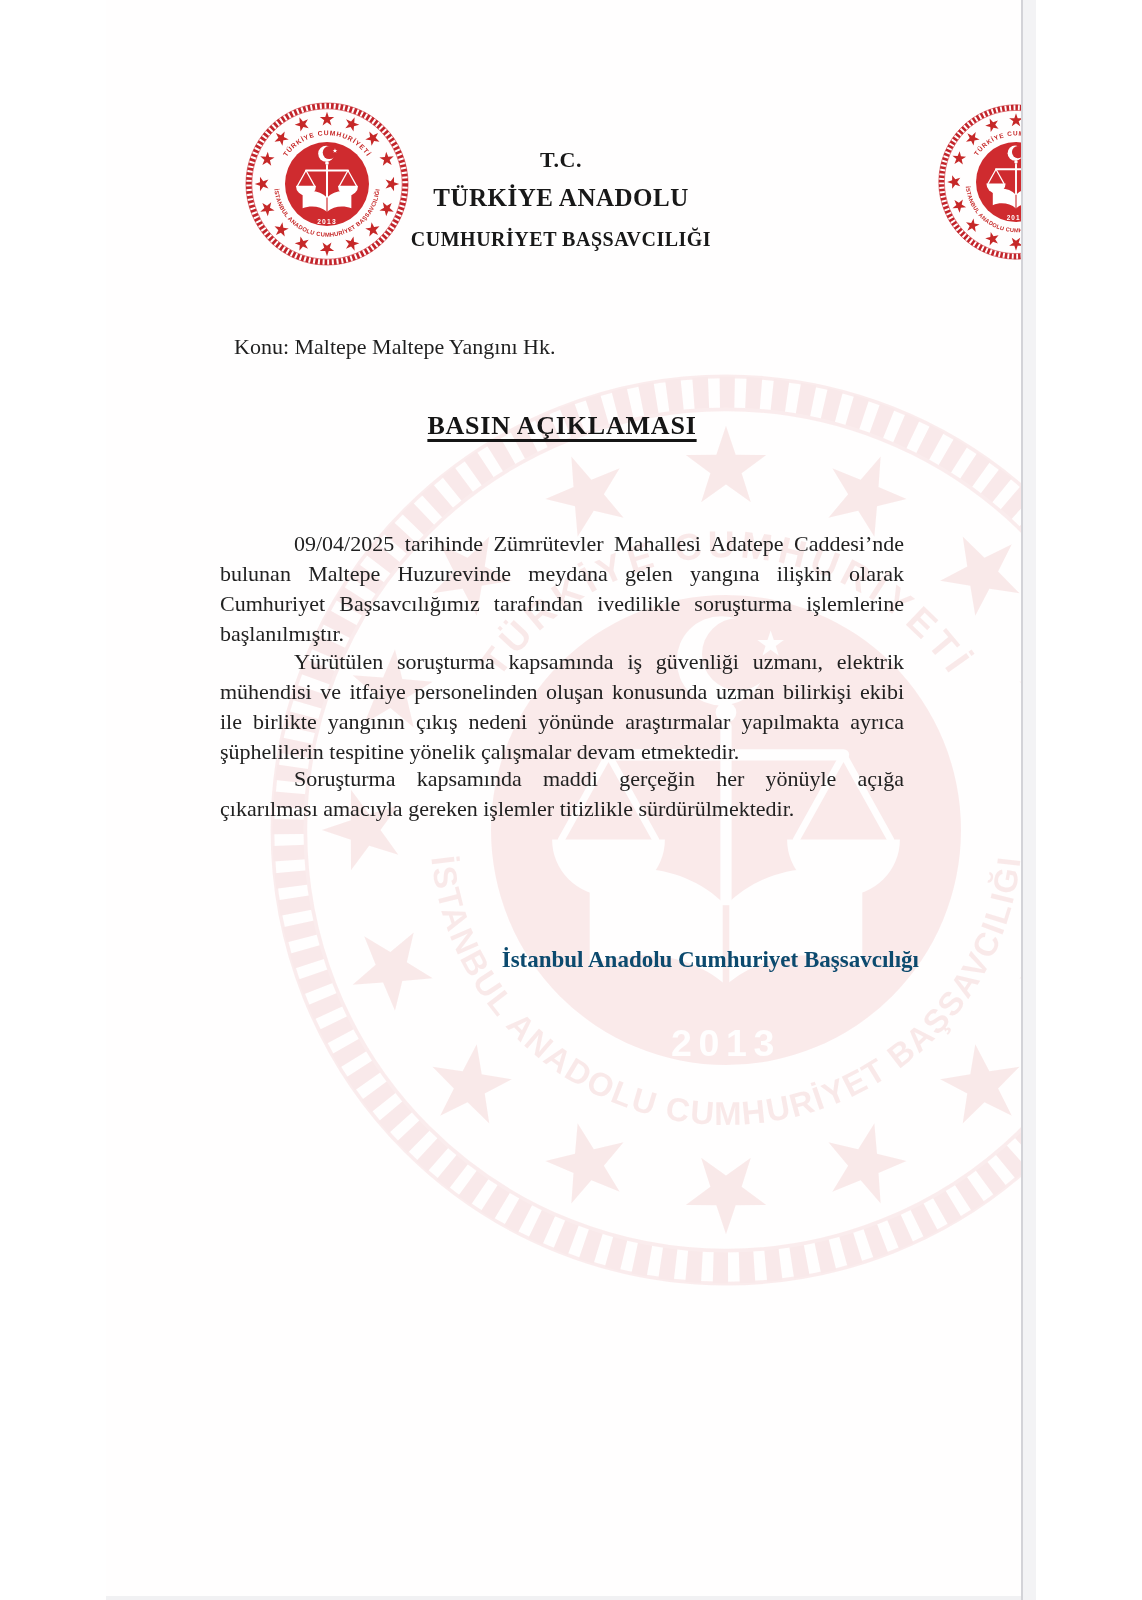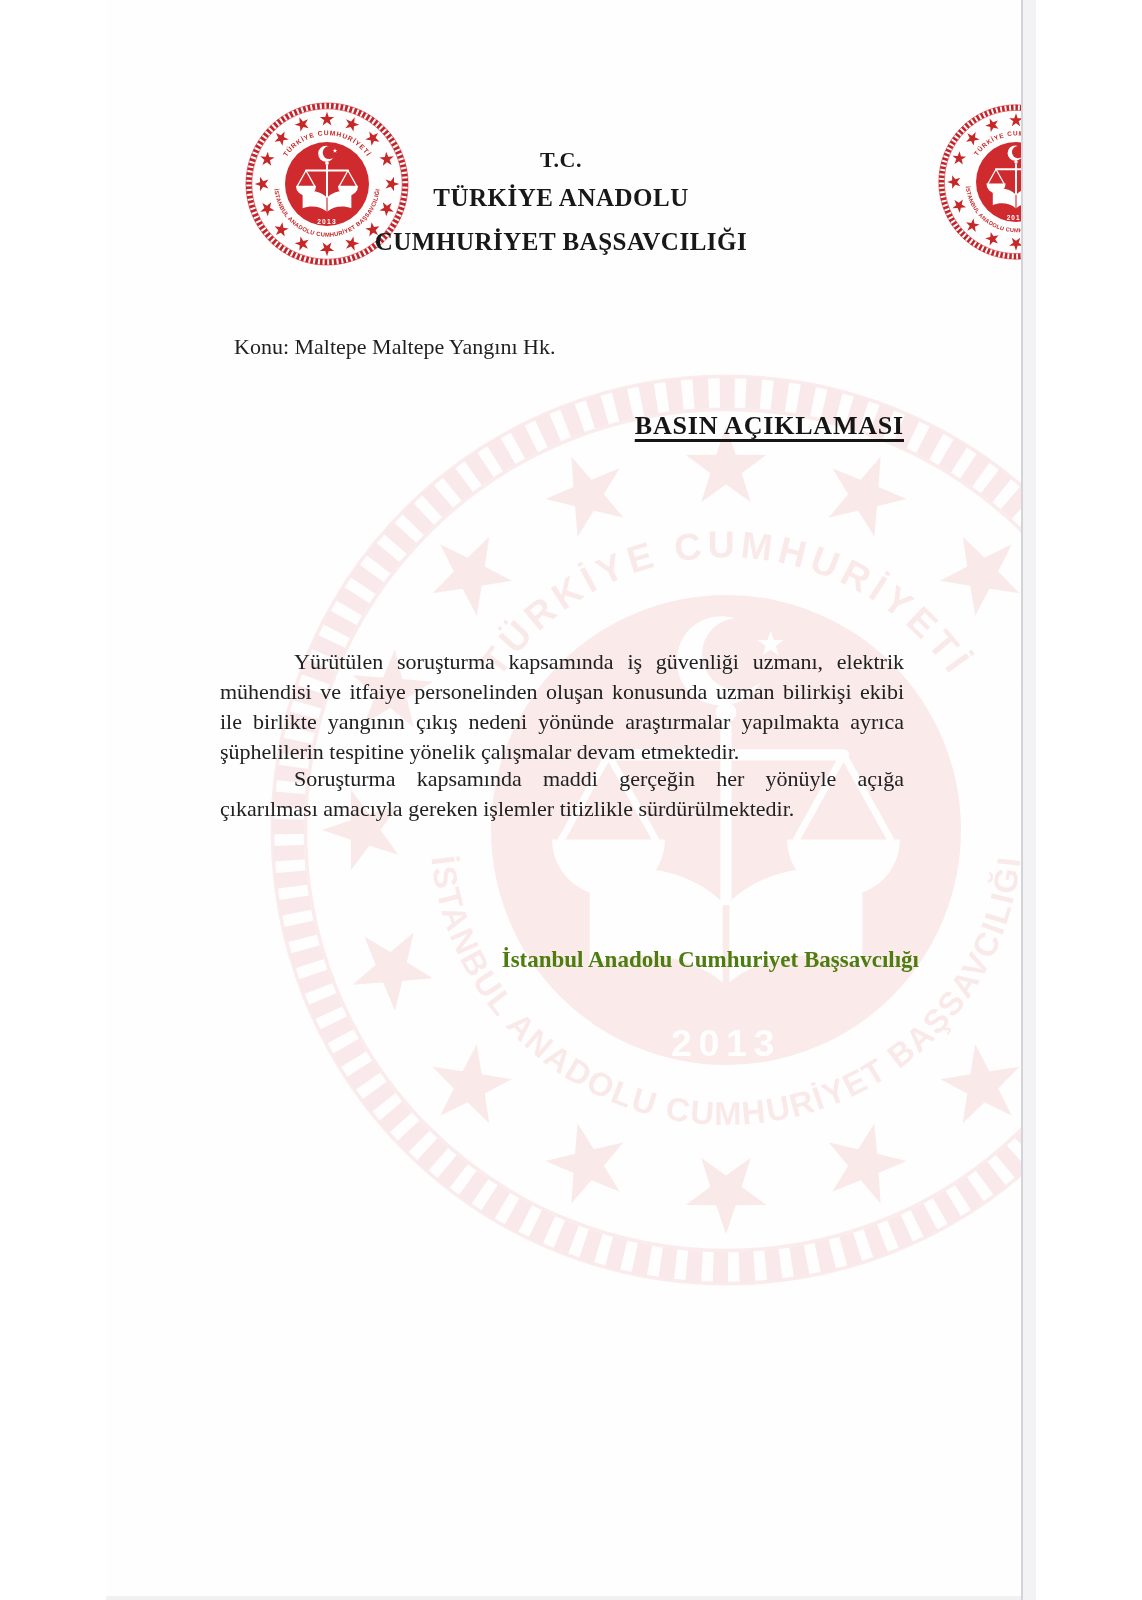--- a/index.html
+++ b/index.html
@@ -50,33 +50,33 @@
 
   .letterhead {
     position: absolute;
     left: 0; right: 20px; top: 0;
     text-align: center;
     font-weight: bold;
     color: #181818;
   }
   .lh-tc   { position: absolute; top: 147px; left: 0; right: 0; font-size: 22px; letter-spacing: .5px; }
   .lh-l1   { position: absolute; top: 184px; left: 0; right: 0; font-size: 25px; letter-spacing: .5px; }
-  .lh-l2   { position: absolute; top: 228px; left: 0; right: 0; font-size: 25px; letter-spacing: .5px; }
+  .lh-l2   { position: absolute; top: 228px; left: 0; right: 0; font-size: 20px; letter-spacing: .5px; }
 
   .subject {
     position: absolute;
     top: 334px; left: 128px; right: 132px;
     font-size: 22px;
   }
   .subject .lbl { font-weight: normal; }
 
   .doc-title {
     position: absolute;
     top: 411px; left: 114px; right: 132px;
-    text-align: right;
+    text-align: center;
     font-size: 26px;
     font-weight: bold;
     letter-spacing: .8px;
     color: #151515;
     text-decoration: underline;
     text-decoration-thickness: 2.5px;
     text-underline-offset: 5px;
   }
 
   .body-para {
@@ -99,21 +99,21 @@
     text-indent: 74px;
     color: #212121;
   }
 
   .signature {
     position: absolute;
     top: 947px; left: 114px; right: 117px;
     text-align: right;
     font-size: 23px;
     font-weight: bold;
-    color: #4d7c0f;
+    color: #0c4a6e;
   }
 </style>
 </head>
 <body>
 
 <svg class="defs-holder" xmlns="http://www.w3.org/2000/svg" aria-hidden="true">
   <defs>
     <polygon id="star5" points="0,-9 2.06,-2.83 8.56,-2.78 3.33,1.08 5.29,7.28 0,3.5 -5.29,7.28 -3.33,1.08 -8.56,-2.78 -2.06,-2.83"></polygon>
     <path id="sealArcTop" d="M 42,100 A 58,58 0 0 1 158,100" fill="none"></path>
     <path id="sealArcBottom" d="M 39,84 A 63,63 0 1 0 161,84" fill="none"></path>
@@ -189,19 +189,20 @@
     <div class="lh-l1">TÜRKİYE ANADOLU</div>
     <div class="lh-l2">CUMHURİYET BAŞSAVCILIĞI</div>
   </div>
 
   <div class="subject">
     <span class="lbl">Konu:</span><span> Maltepe Maltepe Yangını Hk.</span>
   </div>
 
   <div class="doc-title">BASIN AÇIKLAMASI</div>
 
+  <p class="body-para p1">09/04/2025 tarihinde Zümrütevler Mahallesi Adatepe Caddesi’nde bulunan Maltepe Huzurevinde meydana gelen yangına ilişkin olarak Cumhuriyet Başsavcılığımız tarafından ivedilikle soruşturma işlemlerine başlanılmıştır.</p>
   <p class="body-para p2">Yürütülen soruşturma kapsamında iş güvenliği uzmanı, elektrik mühendisi ve itfaiye personelinden oluşan konusunda uzman bilirkişi ekibi ile birlikte yangının çıkış nedeni yönünde araştırmalar yapılmakta ayrıca şüphelilerin tespitine yönelik çalışmalar devam etmektedir.</p>
   <p class="body-para p3">Soruşturma kapsamında maddi gerçeğin her yönüyle açığa çıkarılması amacıyla gereken işlemler titizlikle sürdürülmektedir.</p>
 
 
   <div class="signature">İstanbul Anadolu Cumhuriyet Başsavcılığı</div>
 
 </div>
 
 </body></html>

